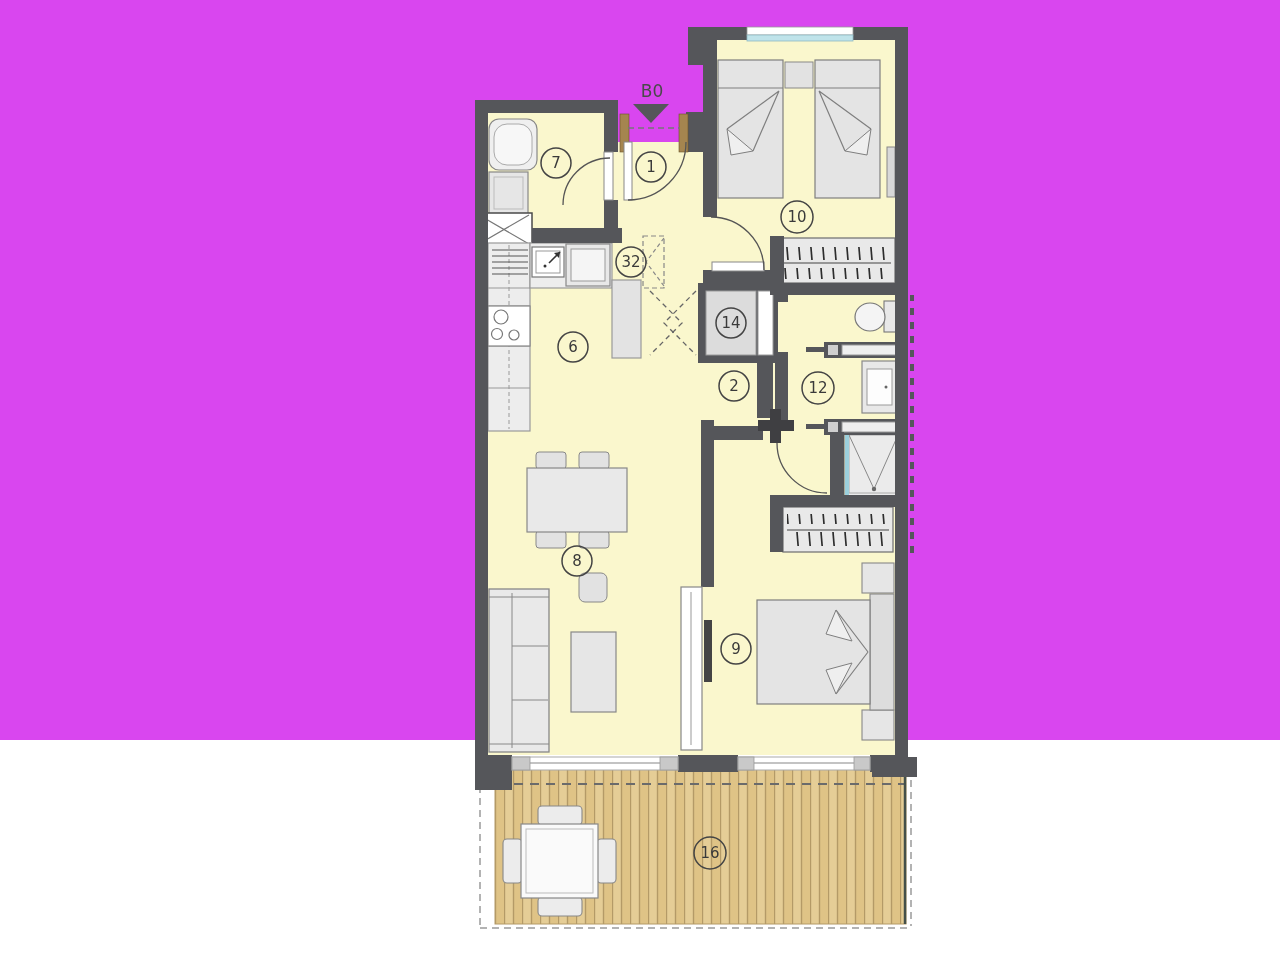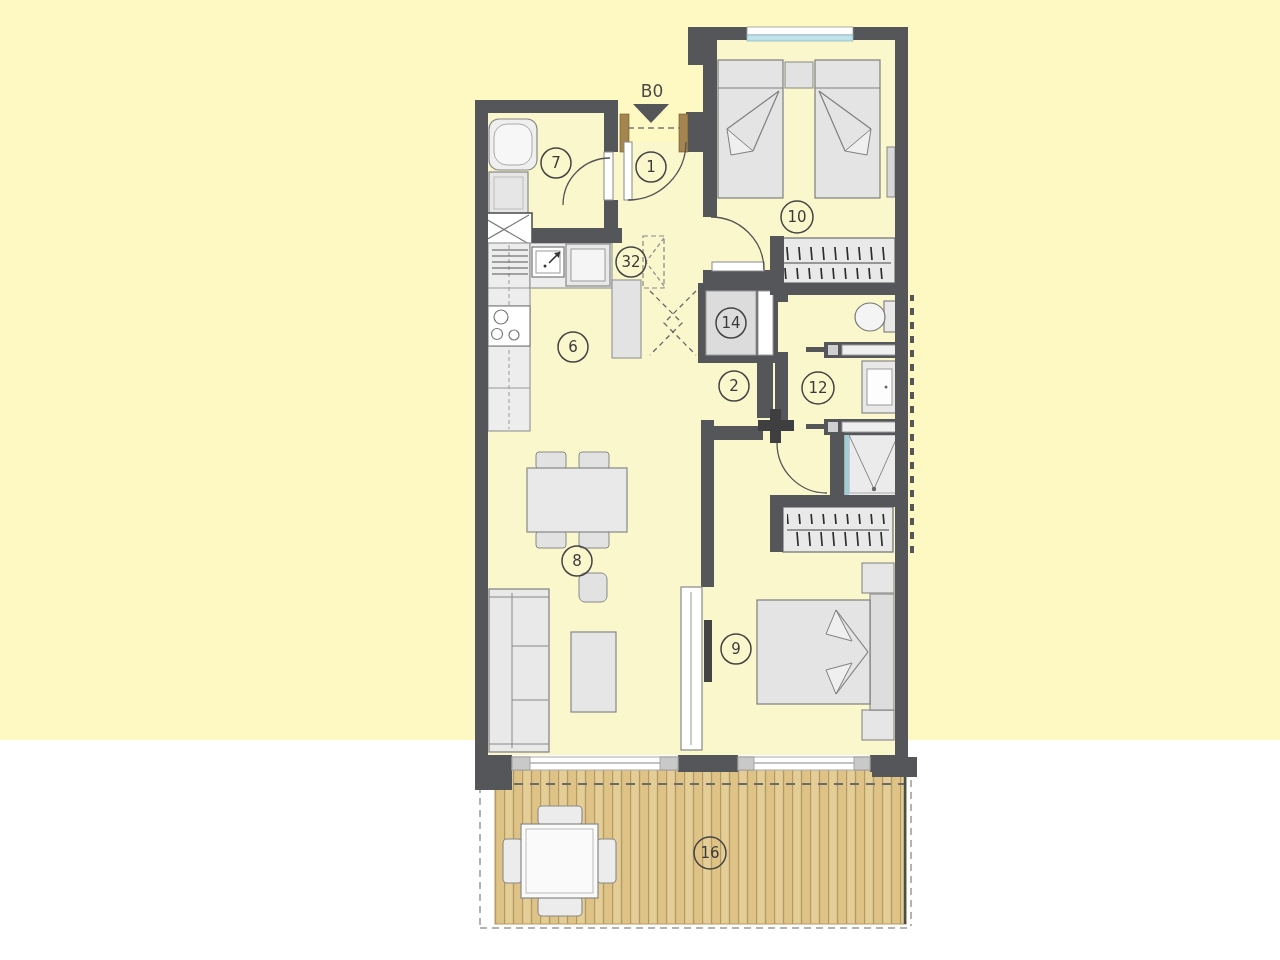--- a/index.html
+++ b/index.html
@@ -1,16 +1,16 @@
 <!DOCTYPE html>
 <html><head>
 <meta charset="utf-8">
 <style>
   html,body{margin:0;padding:0;background:#ffffff;width:1280px;height:960px;overflow:hidden;}
-  #stage{position:relative;width:1280px;height:740px;background:#fef9c3;}
+  #stage{position:relative;width:1280px;height:740px;background:#d946ef;}
   svg{position:absolute;left:0;top:0;}
   text{font-family:"DejaVu Sans","Liberation Sans",sans-serif;fill:#3a3a3a;}
   .room-num{font-size:15px;}
   .b0{font-size:17px;fill:#4a4a4a;}
 </style>
 </head>
 <body>
 
 <div id="stage">
 <svg width="1280" height="960" viewBox="0 0 1280 960">

